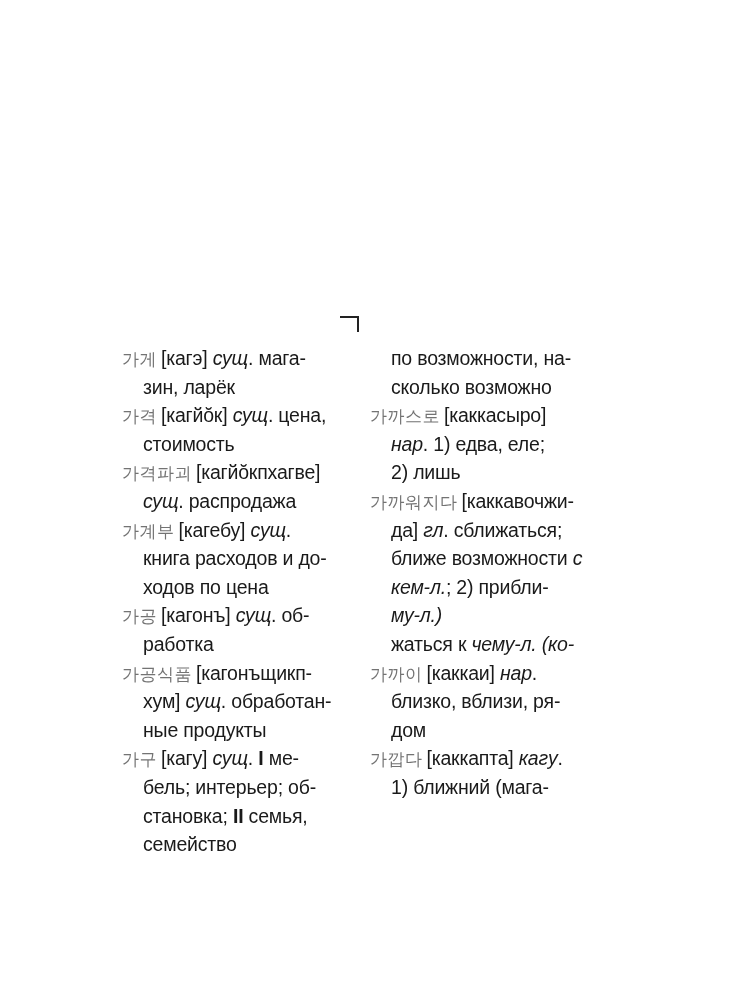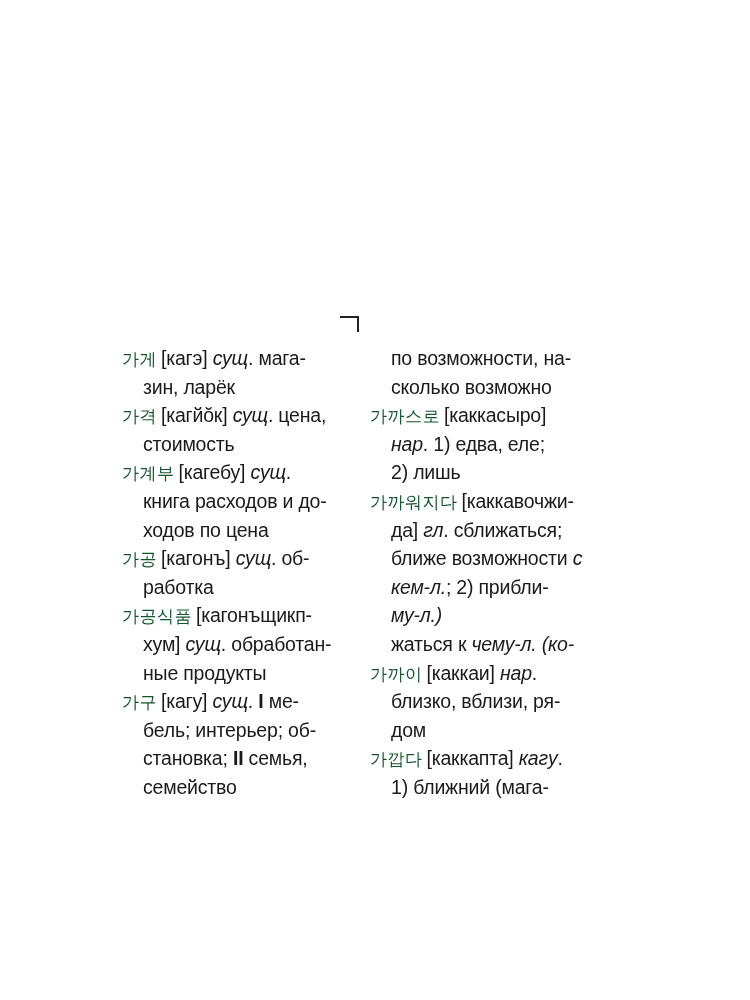--- a/index.html
+++ b/index.html
@@ -7,40 +7,44 @@
          font-family: "Liberation Sans", "DejaVu Sans", sans-serif; color: #1a1a1a; }
   .section-mark { position: absolute; left: 340px; top: 316px; width: 20px; height: 16px; }
   .section-mark .h { position: absolute; left: 0; top: 0; width: 19px; height: 2px; background: #222; }
   .section-mark .v { position: absolute; left: 17px; top: 0; width: 2px; height: 16px; background: #222; }
   .column { position: absolute; top: 344px; width: 232px; }
   .col-left { left: 122px; }
   .col-right { left: 370px; }
   .entry { margin: 0 0 0 0; }
   .line { height: 28.6px; line-height: 28.6px; font-size: 19.5px; white-space: nowrap; letter-spacing: -0.2px; }
   .line.indent { padding-left: 21px; }
-  .hw { font-family: "DejaVu Serif", serif; font-size: 17px; color: #14532d; letter-spacing: 0.5px; margin-right: 4px; font-weight: normal; }
+  .hw { font-family: "DejaVu Serif", serif; font-size: 17px; color: #737373; letter-spacing: 0.5px; margin-right: 4px; font-weight: normal; }
   .it { font-style: italic; }
   .bd { font-weight: bold; }
 </style>
 </head>
 <body>
 
 <div class="section-mark" title="ㄱ">
   <div class="h"></div>
   <div class="v"></div>
 </div>
 
 <div class="column col-left" id="col-left">
     <div class="entry">
       <div class="line"><span class="hw">가게</span><span>[кагэ] </span><span class="it">сущ</span><span>. мага-</span></div>
       <div class="line indent"><span>зин, ларёк</span></div>
     </div>
     <div class="entry">
       <div class="line"><span class="hw">가격</span><span>[кагйŏк] </span><span class="it">сущ</span><span>. цена,</span></div>
       <div class="line indent"><span>стоимость</span></div>
+    </div>
+    <div class="entry">
+      <div class="line"><span class="hw">가격파괴</span><span>[кагйŏкпхагве]</span></div>
+      <div class="line indent"><span class="it">сущ</span><span>. распродажа</span></div>
     </div>
     <div class="entry">
       <div class="line"><span class="hw">가계부</span><span>[кагебу] </span><span class="it">сущ</span><span>.</span></div>
       <div class="line indent"><span>книга расходов и до-</span></div>
       <div class="line indent"><span>ходов по цена</span></div>
     </div>
     <div class="entry">
       <div class="line"><span class="hw">가공</span><span>[кагонъ] </span><span class="it">сущ</span><span>. об-</span></div>
       <div class="line indent"><span>работка</span></div>
     </div>

